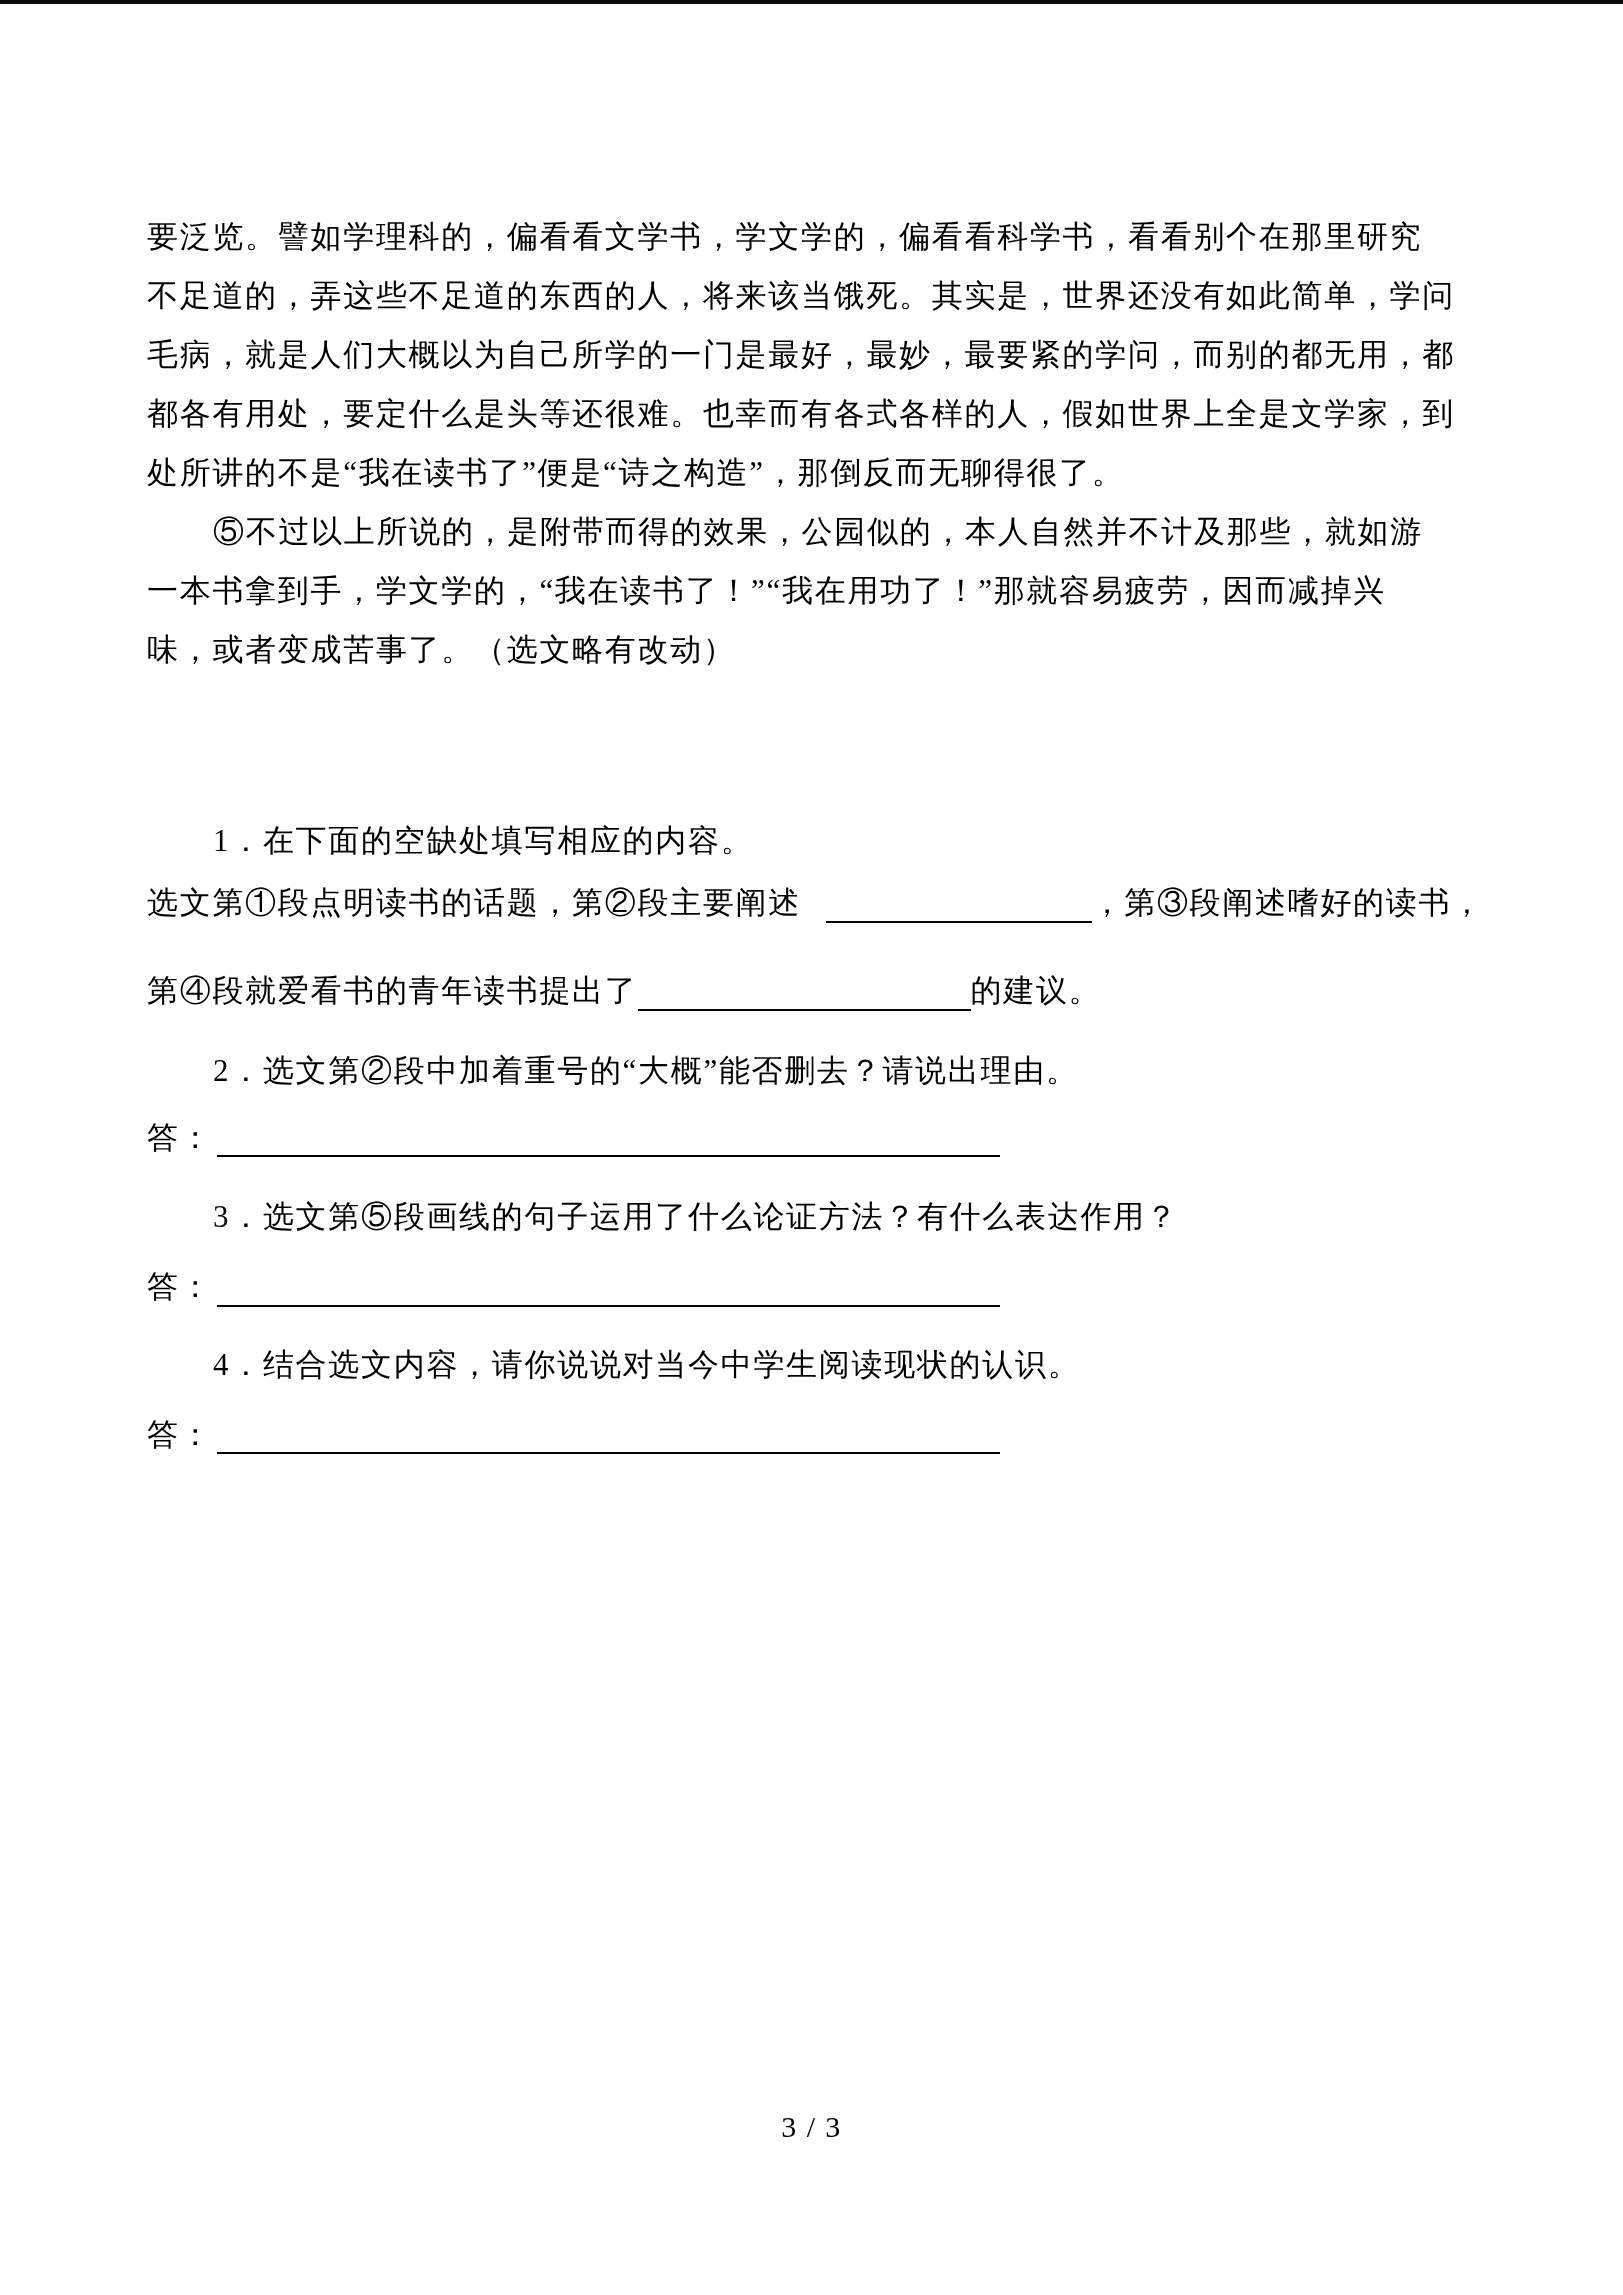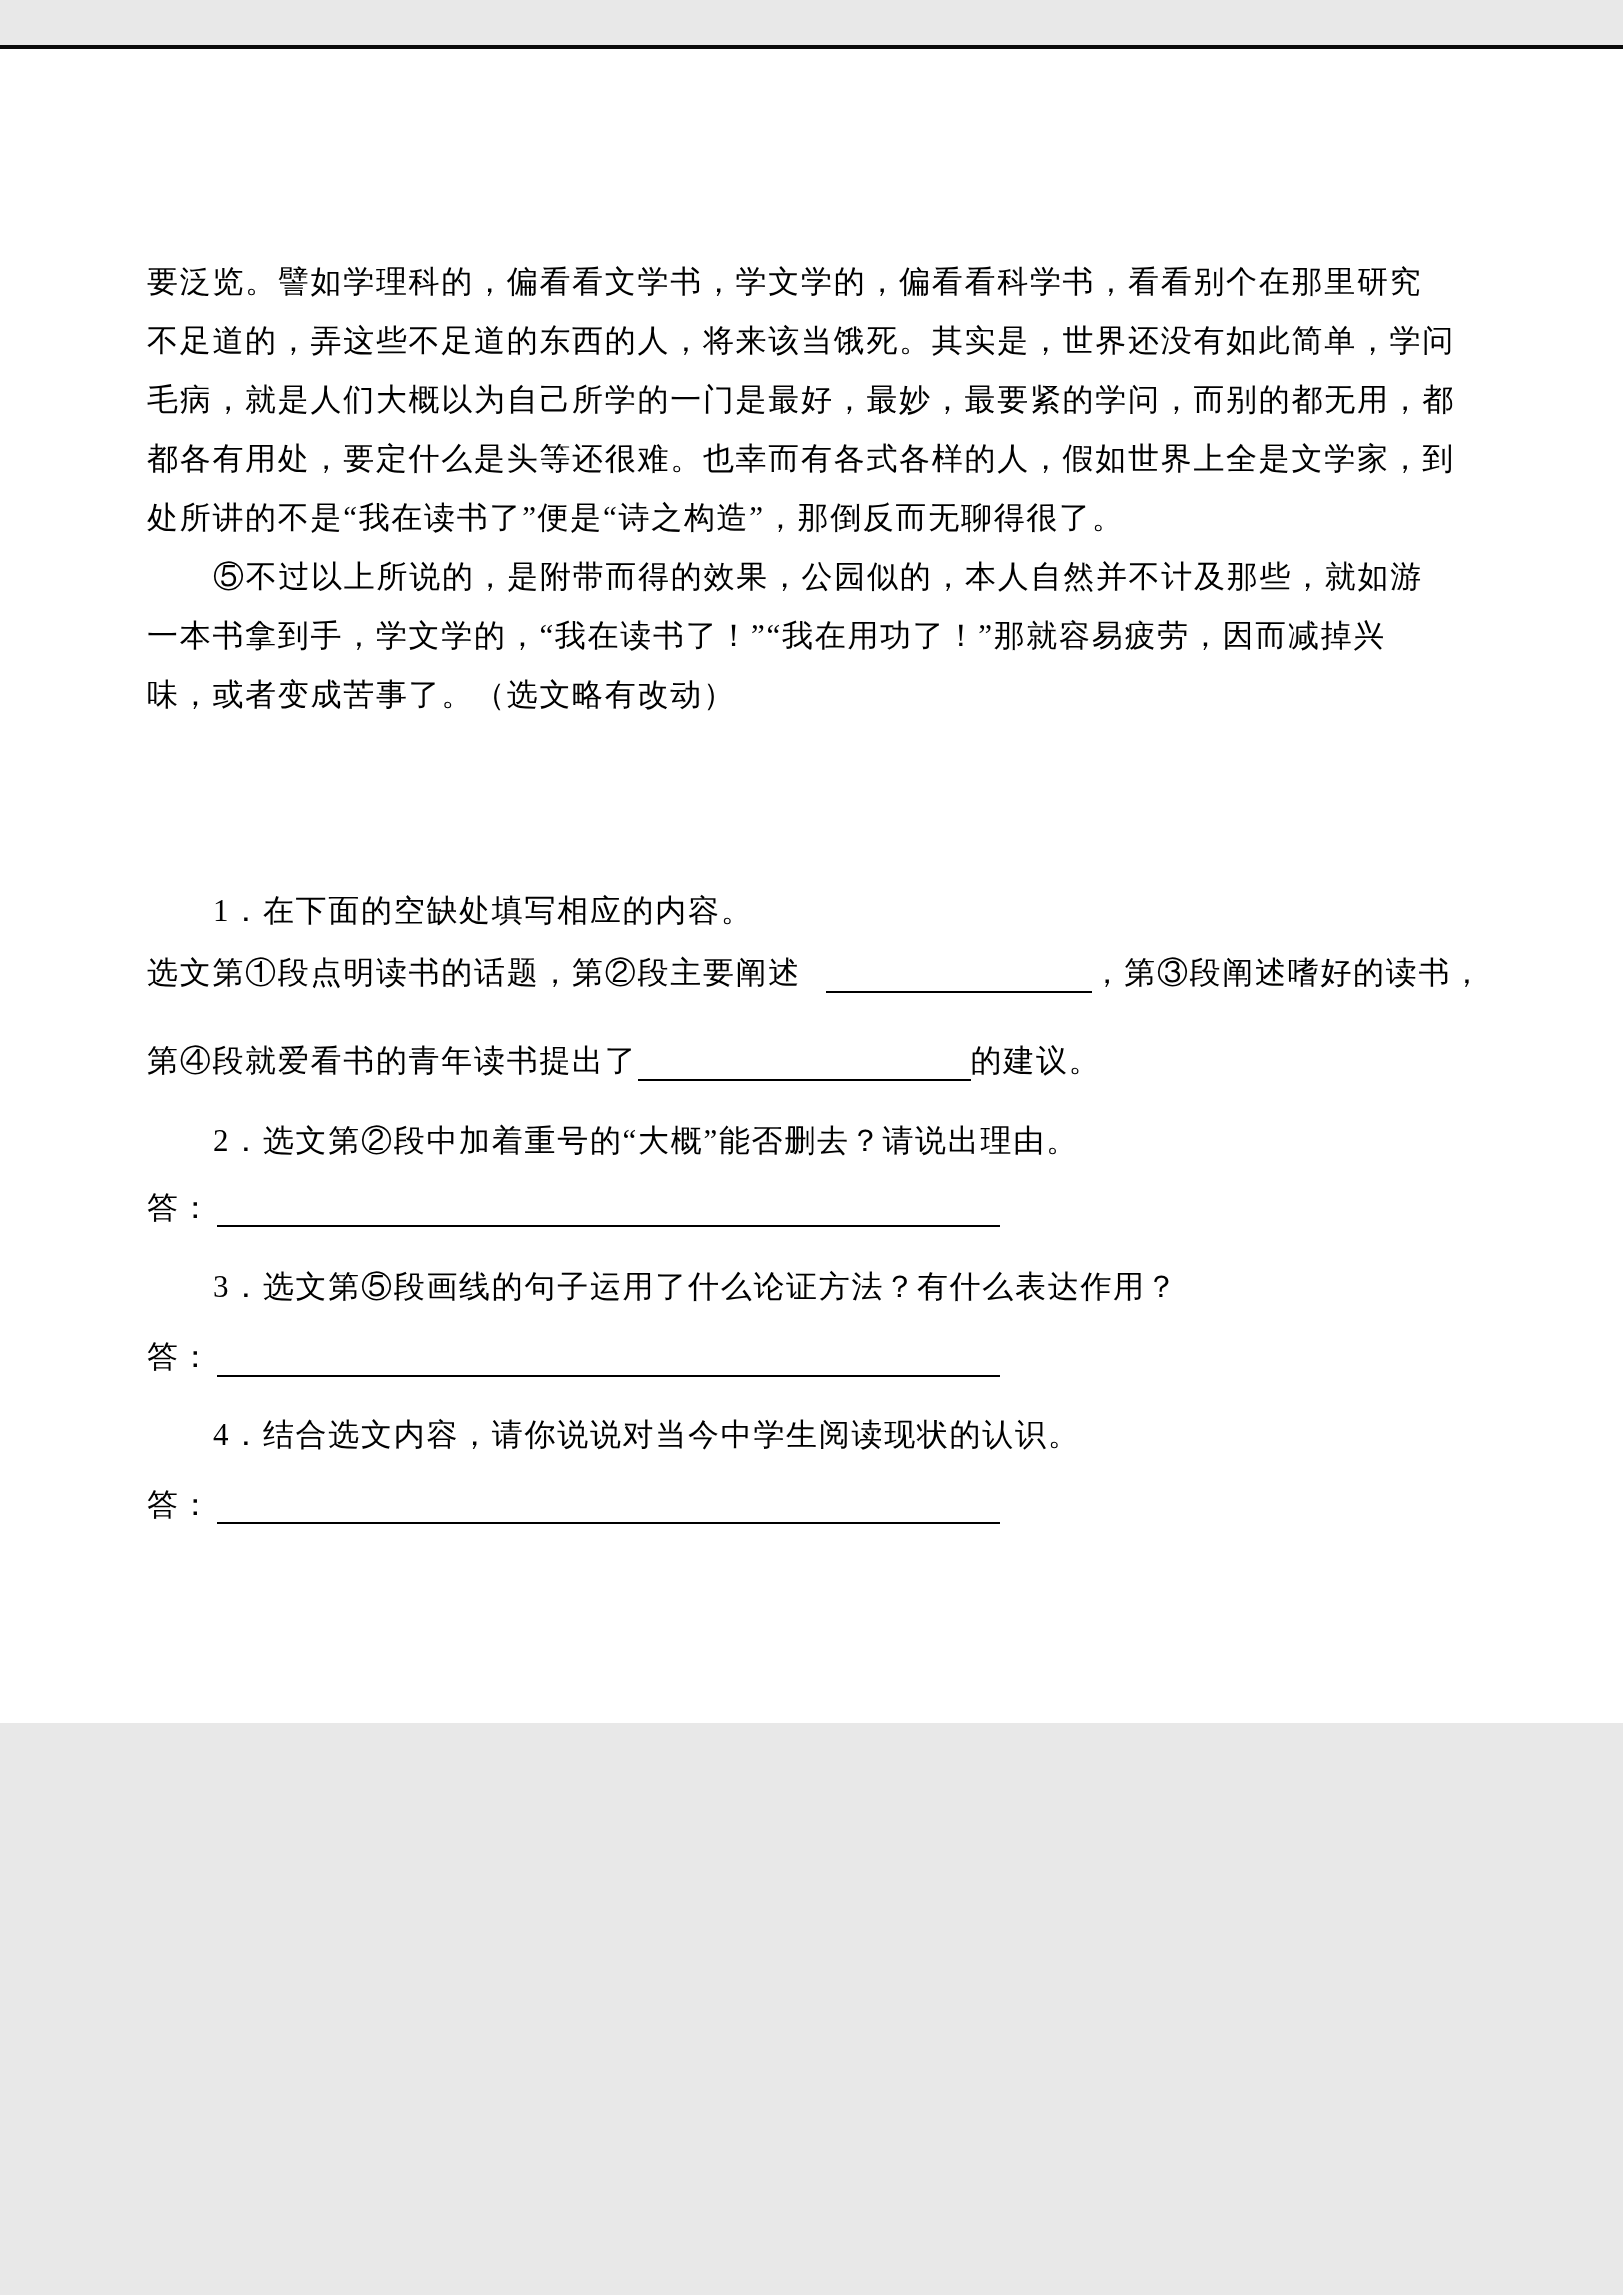--- a/index.html
+++ b/index.html
@@ -1,24 +1,23 @@
 <!DOCTYPE html>
 <html lang="zh" style="font-size:11px"><head>
 <meta charset="utf-8">
 <style>
   html, body { margin: 0; padding: 0; background: #e8e8e8; }
   .page {
     position: relative;
     width: 1623px;
-    height: 1678px;
+    height: 2295px;
     background: #ffffff;
     color: #000000;
     font-family: "Liberation Serif", "DejaVu Serif", serif;
     overflow: hidden;
-    margin-top: 45px;
   }
   .top-edge-bar {
     position: absolute;
     top: 0; left: 0;
     width: 100%;
     height: 4.1px;
     background: #0b0b0b;
   }
   .passage {
     position: absolute;
@@ -31,21 +30,21 @@
     font-size: 31px;
     letter-spacing: 1.7px;
     line-height: 59px;
     height: 59px;
     white-space: nowrap;
   }
   .indent { padding-left: 66px; }
   .questions {
     position: absolute;
     left: 147px;
-    top: 836px;
+    top: 811px;
     width: 1398px;
   }
   .fill-line-1 { margin-top: 3.4px; }
   .fill-line-2 { margin-top: 29px; }
   .q2-prompt   { margin-top: 21px; }
   .answer-2    { margin-top: 7.5px; }
   .q3-prompt   { margin-top: 20.5px; }
   .answer-3    { margin-top: 11px; }
   .q4-prompt   { margin-top: 18.4px; }
   .answer-4    { margin-top: 11px; }

